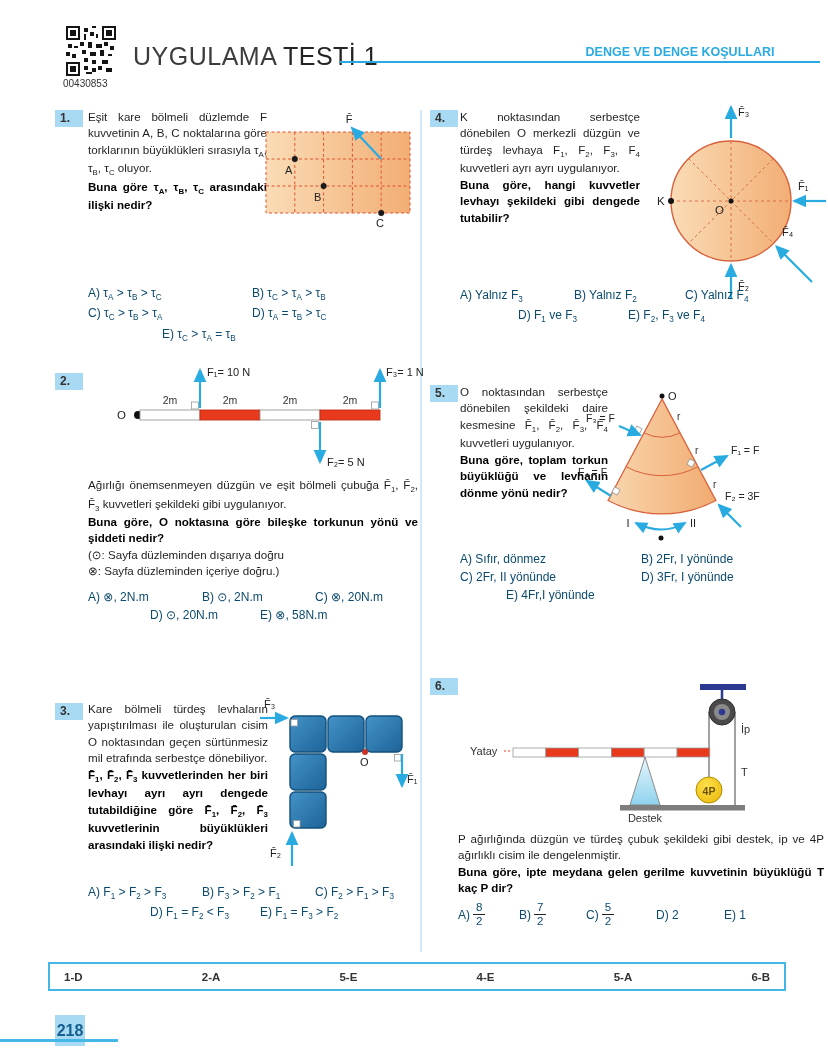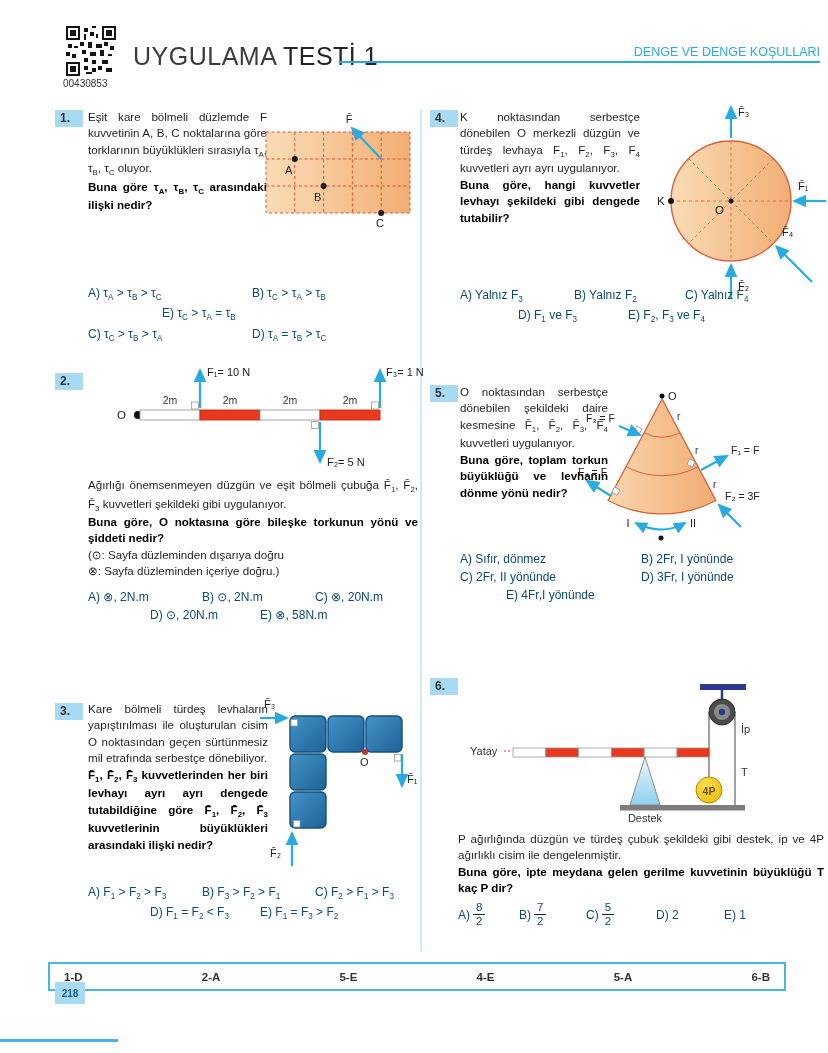--- a/index.html
+++ b/index.html
@@ -91,21 +91,21 @@
       </g>
     </svg>
   </div>
   <div class="abs" style="left:63px;top:78px;font-size:10px;color:#333">00430853</div>
 
   <div class="abs" style="left:133px;top:42px;font-size:25px;color:#3c3c3c;letter-spacing:.5px">
     <span>UYGULAMA</span>
     <span style="font-weight:normal;color:#242424">TESTİ 1</span>
   </div>
   <div class="abs" style="left:340px;top:61px;width:480px;height:2.2px;background:#29abe2"></div>
-  <div class="abs" style="left:540px;top:45px;width:280px;text-align:right;font-size:12.5px;font-weight:normal;color:#29abe2">DENGE VE DENGE KOŞULLARI</div>
+  <div class="abs" style="left:540px;top:45px;width:280px;text-align:center;font-size:12.5px;font-weight:bold;color:#29abe2">DENGE VE DENGE KOŞULLARI</div>
 
   <div class="abs" style="left:420px;top:110px;width:1.5px;height:842px;background:#cfe9f7"></div>
 
   <div class="badge" style="left:55px;top:110px">1.</div>
   <div class="qtext" style="left:88px;top:109px;width:179px">
     <div>Eşit kare bölmeli düzlemde F kuvvetinin A, B, C noktalarına göre torklarının büyüklükleri sırasıyla τ<sub>A</sub>, τ<sub>B</sub>, τ<sub>C</sub> oluyor.</div>
     <div class="b">Buna göre τ<sub>A</sub>, τ<sub>B</sub>, τ<sub>C</sub> arasındaki ilişki nedir?</div>
   </div>
   <svg class="diagram" style="left:260px;top:114px" width="156" height="114" viewBox="0 0 156 114">
     <rect x="6" y="18" width="144" height="81" fill="url(#gOrange)"></rect>
@@ -125,26 +125,26 @@
     <circle cx="63.6" cy="72" r="3" fill="#1a1a1a"></circle>
     <text x="54" y="87" font-size="11" fill="#222">B</text>
     <circle cx="121.2" cy="99" r="3" fill="#1a1a1a"></circle>
     <text x="116" y="113" font-size="11" fill="#222">C</text>
   </svg>
   <div class="opts" style="left:88px;top:286px;width:327px">
     <div class="orow">
       <span style="width:164px">A) τ<sub>A</sub> &gt; τ<sub>B</sub> &gt; τ<sub>C</sub></span>
       <span>B) τ<sub>C</sub> &gt; τ<sub>A</sub> &gt; τ<sub>B</sub></span>
     </div>
+    <div class="orow">
+      <span style="width:164px">C) τ<sub>C</sub> &gt; τ<sub>B</sub> &gt; τ<sub>A</sub></span>
+      <span>D) τ<sub>A</sub> = τ<sub>B</sub> &gt; τ<sub>C</sub></span>
+    </div>
     <div class="orow" style="margin-left:74px">
       <span>E) τ<sub>C</sub> &gt; τ<sub>A</sub> = τ<sub>B</sub></span>
-    </div>
-    <div class="orow">
-      <span style="width:164px">C) τ<sub>C</sub> &gt; τ<sub>B</sub> &gt; τ<sub>A</sub></span>
-      <span>D) τ<sub>A</sub> = τ<sub>B</sub> &gt; τ<sub>C</sub></span>
     </div>
   </div>
 
   <div class="badge" style="left:55px;top:373px">2.</div>
   <svg class="diagram" style="left:112px;top:358px" width="305" height="118" viewBox="0 0 305 118">
     <text x="5" y="61" font-size="11.5" fill="#222">O</text>
     <circle cx="26" cy="57" r="4" fill="#111"></circle>
     <g>
       <rect x="28" y="52" width="60" height="10" fill="#ffffff" stroke="#999" stroke-width="0.9"></rect>
       <rect x="88" y="52" width="60" height="10" fill="#e8391d" stroke="#c03018" stroke-width="0.9"></rect>
@@ -378,16 +378,16 @@
 
   <div class="keybox">
     <span>1-D</span>
     <span>2-A</span>
     <span>5-E</span>
     <span>4-E</span>
     <span>5-A</span>
     <span>6-B</span>
   </div>
 
-  <div class="abs" style="left:55px;top:982px;width:30px;height:22px;background:#a9daf3;display:flex;align-items:center;justify-content:center;font-size:10px;font-weight:bold;color:#145f8f">218</div>
+  <div class="abs" style="left:55px;top:1015px;width:30px;height:31px;background:#a9daf3;display:flex;align-items:center;justify-content:center;font-size:16px;font-weight:bold;color:#145f8f">218</div>
   <div class="abs" style="left:0;top:1039px;width:118px;height:2.5px;background:#45b6e8"></div>
 
 </div>
 
 </body></html>

